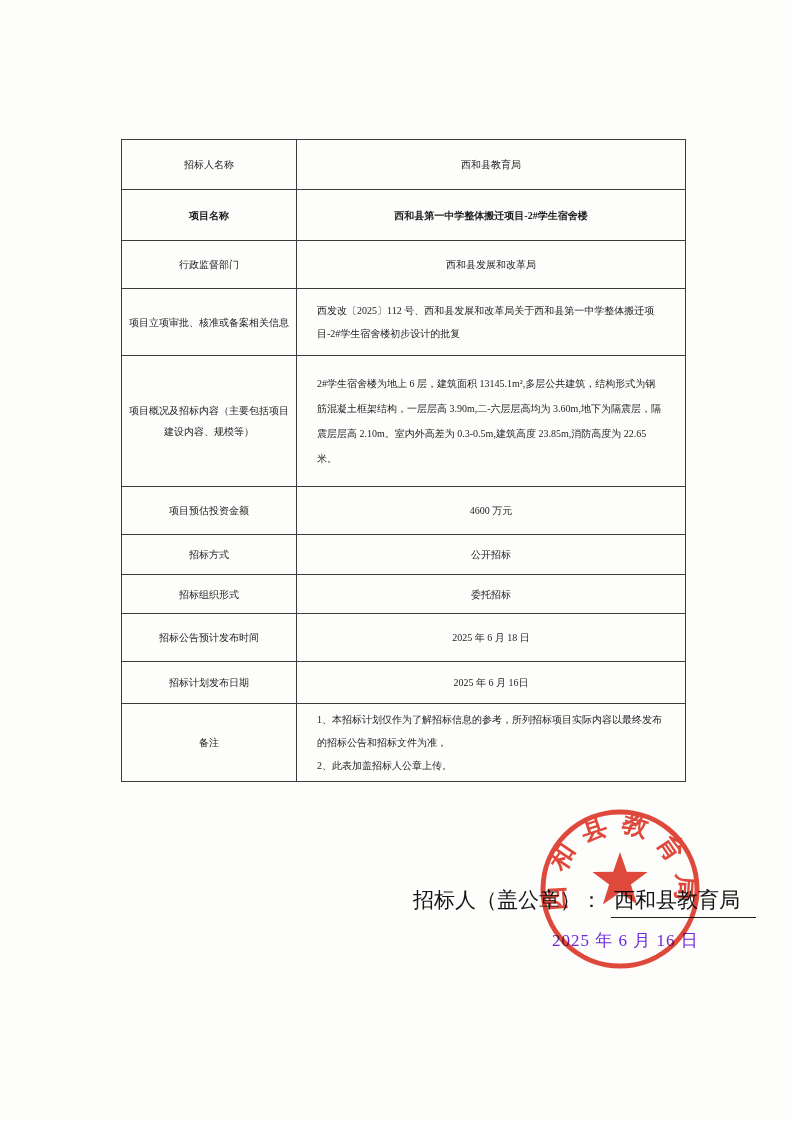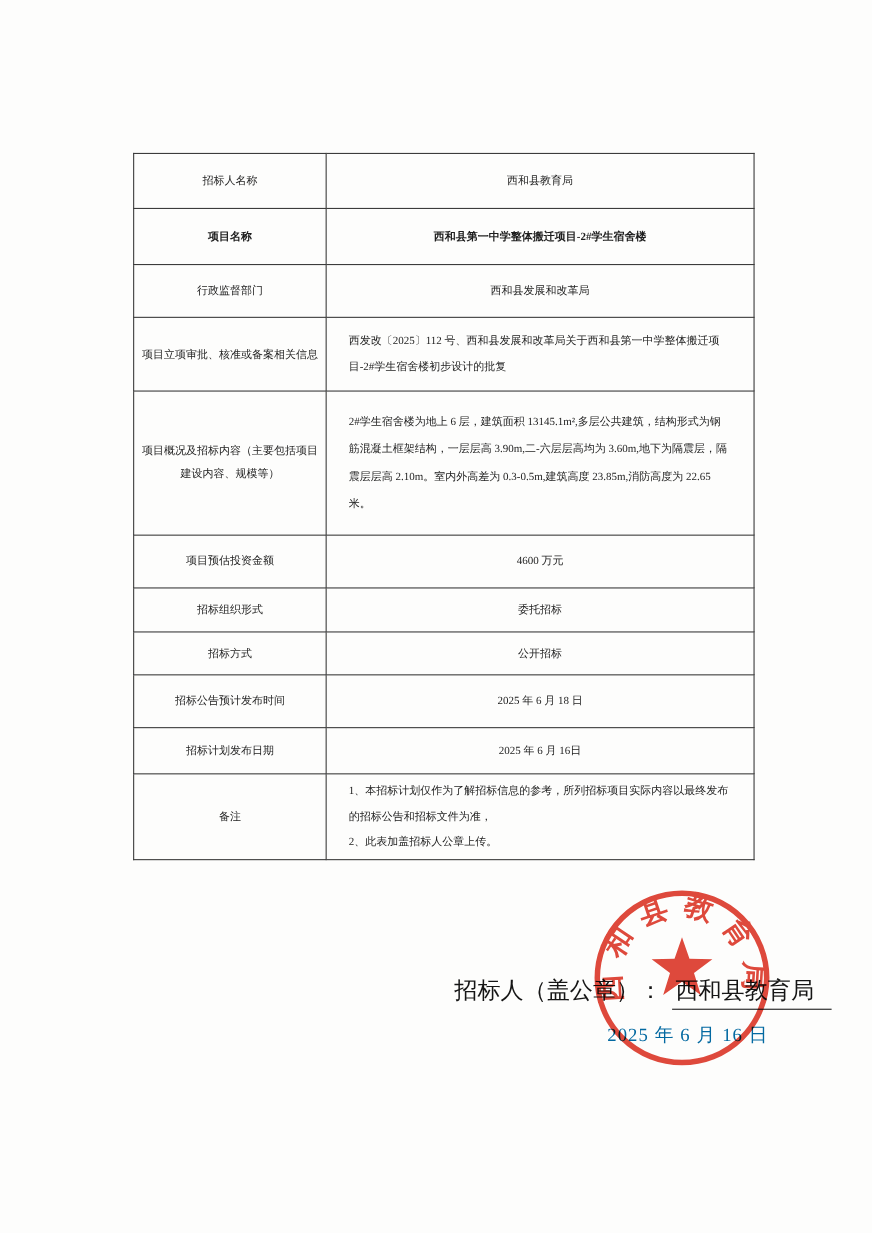--- a/index.html
+++ b/index.html
@@ -51,21 +51,21 @@
     position:absolute;top:886px;left:413px;
     font-size:21px;color:#151515;white-space:nowrap;
   }
   .sign-name{
     display:inline-block;margin-left:9px;
     padding:0 16px 3px 3px;
     border-bottom:1.6px solid #1d1d1d;
   }
   .sign-date{
     position:absolute;top:929px;left:552px;
-    font-size:17px;color:#0369a1;letter-spacing:1px;white-space:nowrap;
+    font-size:17px;color:#6d28d9;letter-spacing:1px;white-space:nowrap;
   }
   svg.seal{
     position:absolute;left:537px;top:806px;
     mix-blend-mode:multiply;opacity:0.9;
   }
   .seal-text{
     font-family:"Liberation Sans","DejaVu Sans",sans-serif;
     font-weight:bold;font-size:26px;letter-spacing:11px;
   }
 </style>
@@ -99,26 +99,26 @@
       </tr>
       <tr>
         <td class="lbl">项目概况及招标内容（主要包括项目建设内容、规模等）</td>
         <td class="val left">2#学生宿舍楼为地上 6 层，建筑面积 13145.1m²,多层公共建筑，结构形式为钢筋混凝土框架结构，一层层高 3.90m,二-六层层高均为 3.60m,地下为隔震层，隔震层层高 2.10m。室内外高差为 0.3-0.5m,建筑高度 23.85m,消防高度为 22.65 米。</td>
       </tr>
       <tr>
         <td class="lbl">项目预估投资金额</td>
         <td class="val">4600 万元</td>
       </tr>
       <tr>
+        <td class="lbl">招标方式</td>
+        <td class="val">公开招标</td>
+      </tr>
+      <tr>
         <td class="lbl">招标组织形式</td>
         <td class="val">委托招标</td>
-      </tr>
-      <tr>
-        <td class="lbl">招标方式</td>
-        <td class="val">公开招标</td>
       </tr>
       <tr>
         <td class="lbl">招标公告预计发布时间</td>
         <td class="val">2025 年 6 月 18 日</td>
       </tr>
       <tr>
         <td class="lbl">招标计划发布日期</td>
         <td class="val">2025 年 6 月 16日</td>
       </tr>
       <tr>

